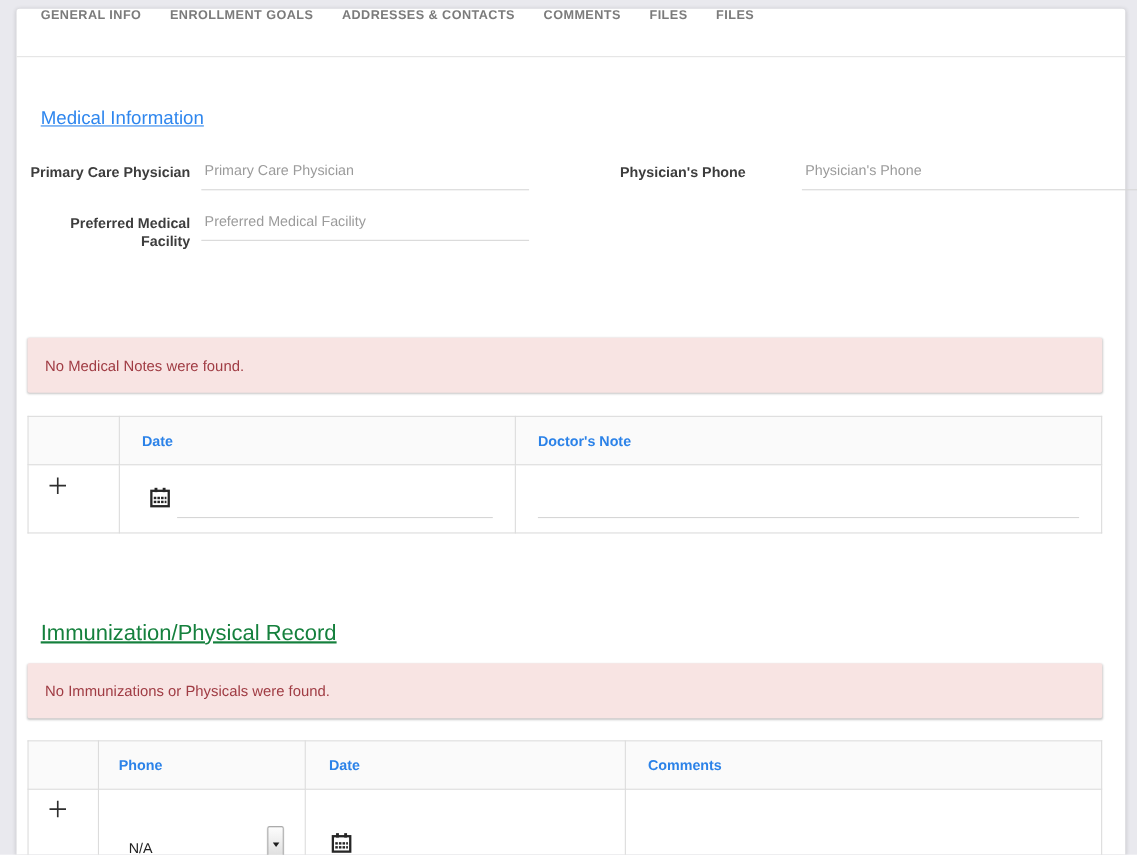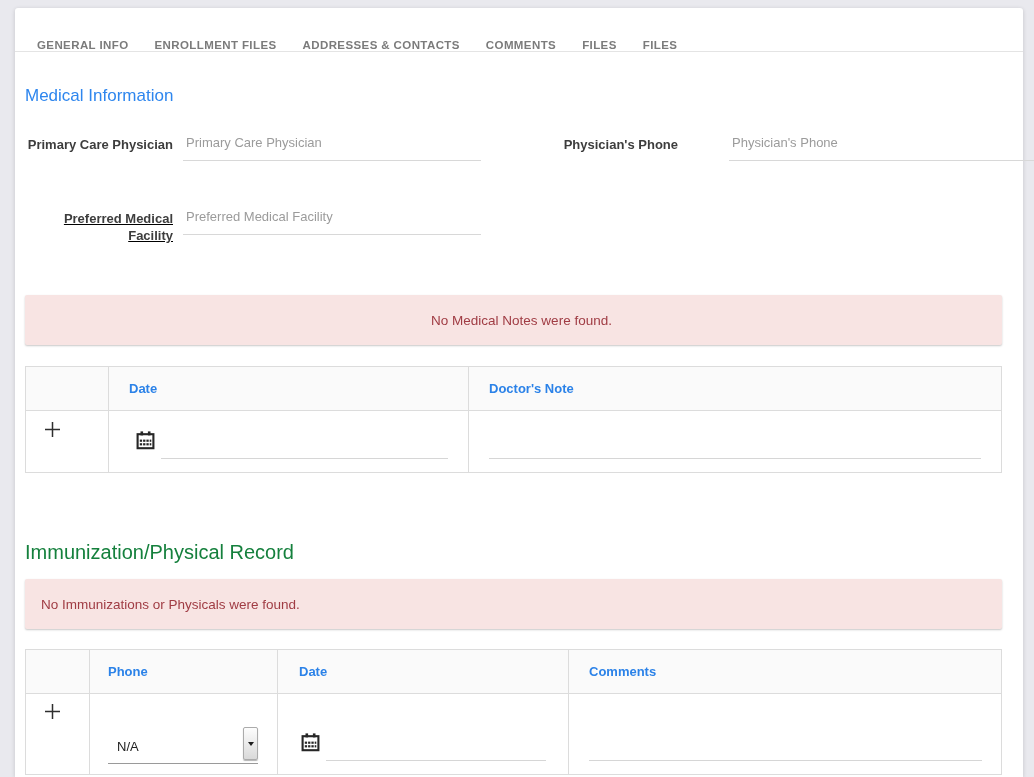--- a/index.html
+++ b/index.html
@@ -12,43 +12,43 @@
   }
   .card {
     margin:8px 11px 0 15px;
     height:769px;
     background:#ffffff;
     border-radius:3px 3px 0 0;
     box-shadow:0 1px 4px rgba(0,0,0,.16);
   }
   
   .tabbar {
-    display:flex; align-items:flex-end; height:44px;
+    display:flex; align-items:flex-start; height:44px;
     border-bottom:1px solid #e4e4e4; padding-left:9px;
   }
   .tab {
     position:relative; display:flex; align-items:center;
     padding:0 13px; cursor:pointer;
     font-size:11.5px; font-weight:bold; letter-spacing:.4px;
     color:#7b7b7b; white-space:nowrap;
   }
   .tab.active { color:#ed3c78; }
   .tab.active::after {
     content:""; position:absolute; left:0; right:0; bottom:-1px;
     height:3px; background:#ed3c78;
   }
   
   .content { padding:0 21px 0 10px; }
-  .section-title { margin:0; font-weight:normal; }
+  .section-title { margin:12px; font-weight:normal;text-decoration:underline; }
   .title-blue { padding-top:34px; font-size:17px; color:#2e86ee; }
   .title-dark { padding-top:68px; font-size:20px; color:#15803d; }
   
   .form { margin-top:26px; }
   .form-row { display:flex; align-items:flex-end; }
-  .form-row.row2 { margin-top:45px;text-decoration:underline; }
+  .form-row.row2 { margin-top:17px; }
   .fgroup { display:flex; align-items:flex-start; }
   .fgroup.right { margin-left:66px;gap:38px; }
   .flabel {
     width:148px; text-align:right;
     font-size:13px; font-weight:bold; color:#3d3d3d;
     line-height:17px; padding-top:4px;
   }
   .fgroup.right .flabel { width:131px; }
   .finput { width:298px; margin-left:10px; }
   .fgroup.right .finput { width:311px; margin-left:13px; }
@@ -60,21 +60,21 @@
   }
   .finput input::placeholder { color:#9b9b9b; opacity:1; }
   
   .alert {
     height:50px; display:flex; align-items:center;
     background:#f8e4e3; color:#a03c44;
     font-size:13.5px; padding-left:16px;
     border-radius:2px;
     box-shadow:0 1px 2px rgba(0,0,0,.22);
   }
-  .alert.first { margin-top:51px;justify-content:center; }
+  .alert.first { margin-top:79px; }
   .alert.second { margin-top:15px; }
   
   table.grid {
     width:100%; border-collapse:collapse; table-layout:fixed;
   }
   table.t1 { margin-top:21px; }
   table.t2 { margin-top:20px; }
   table.grid th {
     height:44px; background:#fafafa;
     border:1px solid #dcdcdc;
@@ -120,21 +120,21 @@
     border-top:4.5px solid #1d1d1d;
   }
 </style>
 </head>
 <body>
 
 <div class="card">
 
   <div class="tabbar">
     <div class="tab">GENERAL INFO</div>
-    <div class="tab">ENROLLMENT FILES</div>
+    <div class="tab">ENROLLMENT GOALS</div>
     <div class="tab">ADDRESSES &amp; CONTACTS</div>
     <div class="tab">COMMENTS</div>
     <div class="tab">FILES</div>
     <div class="tab">FILES</div>
   </div>
 
   <div class="content">
 
     <h2 class="section-title title-blue">Medical Information</h2>
 

